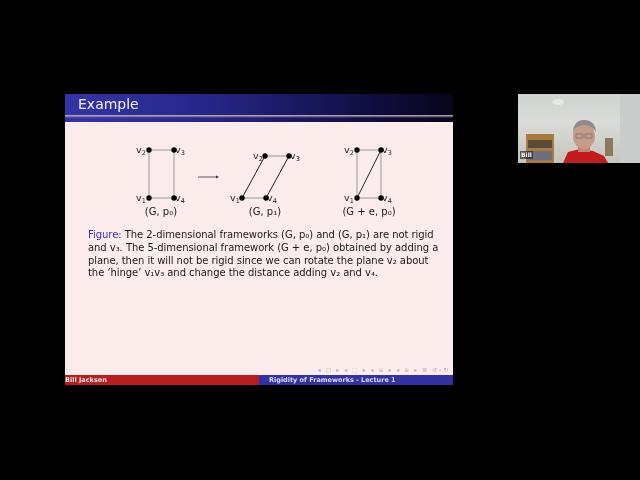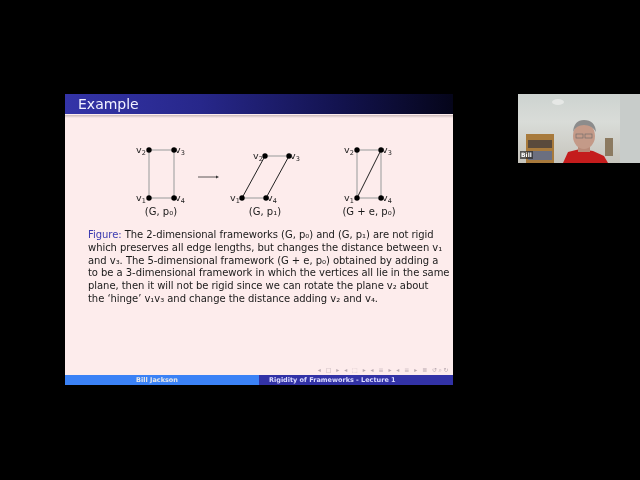--- a/index.html
+++ b/index.html
@@ -5,21 +5,21 @@
   html, body { margin: 0; padding: 0; }
   body {
     width: 640px; height: 480px; background: #000; position: relative; overflow: hidden;
     font-family: "DejaVu Sans", sans-serif;
   }
   .slide {
     position: absolute; left: 65px; top: 94px; width: 388px; height: 291px;
     background: #fdecec; overflow: hidden;
   }
   .slide-title-bar {
-    position: absolute; left: 0; top: 0; width: 100%; height: 20px;
+    position: absolute; left: 0; top: 0; width: 100%; height: 28px;
     background: linear-gradient(90deg, #3434a8 0%, #27278a 35%, #131350 70%, #05051a 100%);
   }
   .slide-title {
     position: absolute; left: 13px; top: 1px; color: #f2f2ff; font-size: 14px; line-height: 19px;
   }
   .title-shadow {
     position: absolute; left: 0; top: 21px; width: 100%; height: 3px;
     background: linear-gradient(#c9b8b8, rgba(253,236,236,0));
   }
   .diagram { position: absolute; left: 0; top: 0; }
@@ -30,22 +30,22 @@
   .caption .fig-label { color: #3a3ab0; }
   .caption p { margin: 0; white-space: nowrap; }
   .nav-icons {
     position: absolute; right: 3px; top: 272px; font-size: 6px; color: #b9a9b0; letter-spacing: 1.5px;
   }
   .footer {
     position: absolute; left: 0; top: 281px; width: 100%; height: 10px; font-size: 6.5px;
     font-weight: bold; line-height: 10px;
   }
   .footer-left {
-    position: absolute; left: 0; top: 0; width: 194px; height: 10px; background: #3b82f6; color: #e8e8e8;
-    text-align: center;
+    position: absolute; left: 0; top: 0; width: 194px; height: 10px; background: #b91c1c; color: #e8e8e8;
+    text-align: left;
   }
   .footer-left span { padding-right: 10px; }
   .footer-right {
     position: absolute; left: 194px; top: 0; width: 194px; height: 24px; background: #3232a6; color: #dcdcff;
   }
   .footer-right span { padding-left: 10px; }
   .webcam {
     position: absolute; left: 518px; top: 94px; width: 122px; height: 69px; overflow: hidden;
     background: linear-gradient(180deg, #cdd3d0 0%, #d9dcd8 40%, #c6c4bc 100%);
   }
@@ -115,23 +115,21 @@
       <text x="279" y="59">v<tspan font-size="6.5" dy="2">2</tspan></text>
       <text x="317" y="59">v<tspan font-size="6.5" dy="2">3</tspan></text>
       <text x="279" y="107">v<tspan font-size="6.5" dy="2">1</tspan></text>
       <text x="317" y="107">v<tspan font-size="6.5" dy="2">4</tspan></text>
       <text x="304" y="121" text-anchor="middle" font-size="10">(G + e, p₀)</text>
     </g>
   </svg>
 
   <div class="caption">
     <p><span class="fig-label">Figure:</span><span> The 2-dimensional frameworks (G, p₀) and (G, p₁) are not rigid</span></p>
-    <p>which preserves all edge lengths, but changes the distance between v₁</p>
     <p>and v₃. The 5-dimensional framework (G + e, p₀) obtained by adding a</p>
-    <p>to be a 3-dimensional framework in which the vertices all lie in the same</p>
     <p>plane, then it will not be rigid since we can rotate the plane v₂ about</p>
     <p>the ‘hinge’ v₁v₃ and change the distance adding v₂ and v₄.</p>
   </div>
 
   <div class="nav-icons">◂ □ ▸ ◂ ⬚ ▸ ◂ ≡ ▸ ◂ ≡ ▸  ≣  ↺⌕↻</div>
 
   <div class="footer">
     <div class="footer-left">
       <span>Bill Jackson</span>
     </div>

